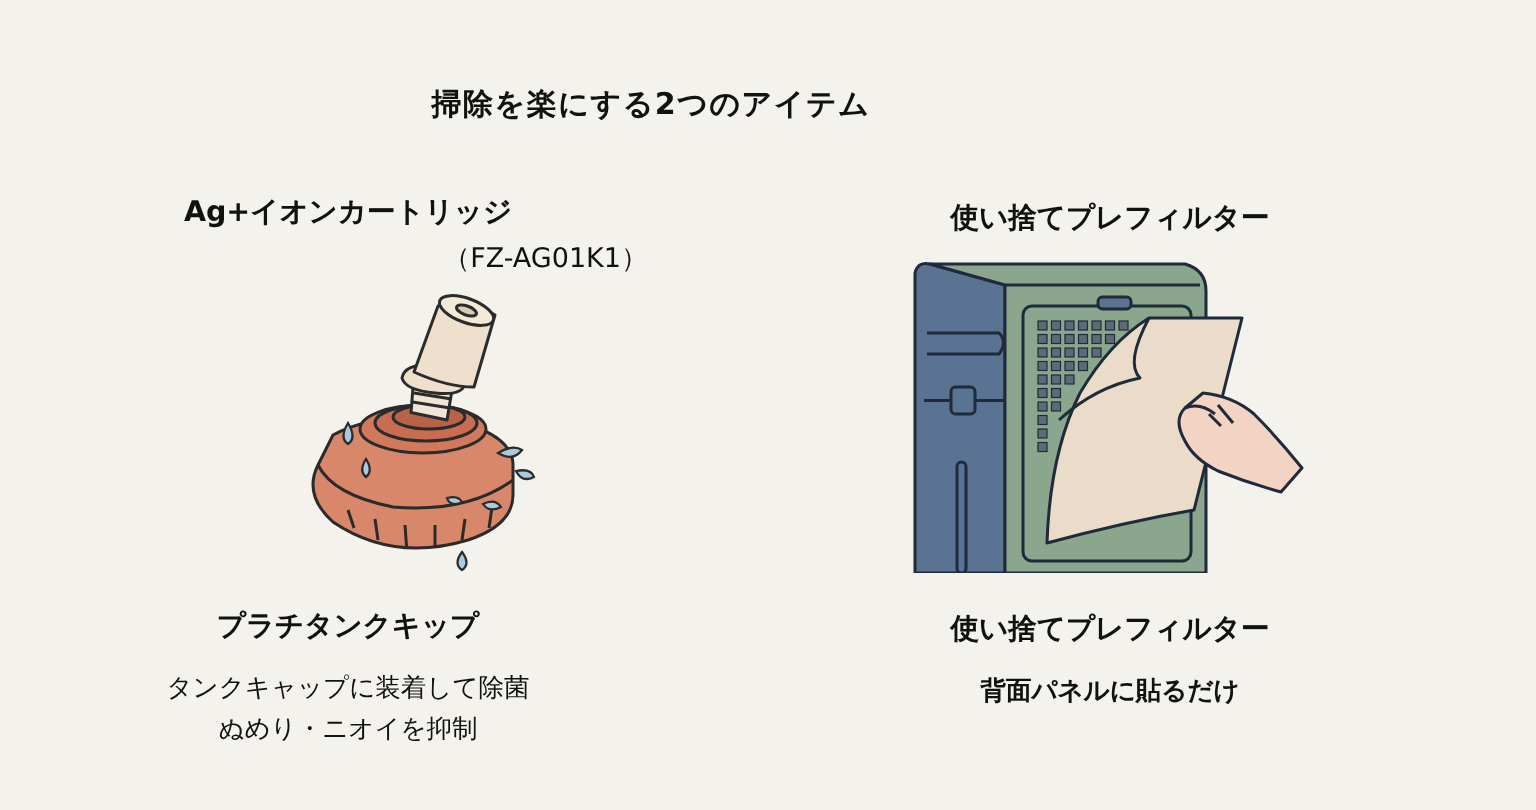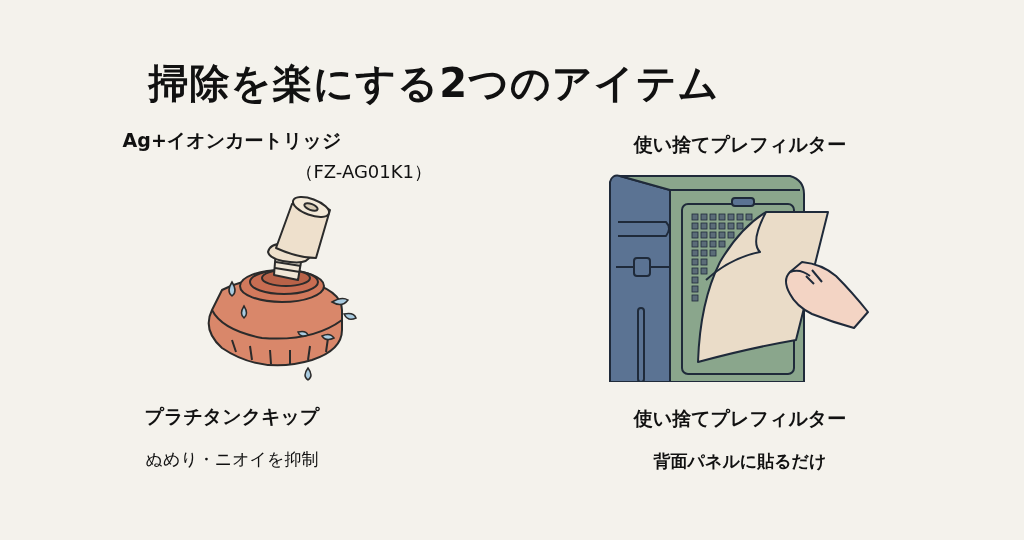--- a/index.html
+++ b/index.html
@@ -5,21 +5,21 @@
   html, body { margin:0; padding:0; }
   body {
     width:1024px; height:540px; overflow:hidden;
     background:#f4f2ec;
     font-family:"DejaVu Sans", "Liberation Sans", sans-serif;
     color:#111;
     position:relative;
   }
   .title {
     position:absolute; top:56px; left:0; width:868px;
-    text-align:center; font-size:40px; font-weight:bold; letter-spacing:1px;
+    text-align:center; font-size:20px; font-weight:bold; letter-spacing:1px;
   }
   .col { position:absolute; top:0; width:512px; text-align:center; }
   .col.left { left:32px; width:400px; }
   .col.right { left:540px; width:400px; }
   .item-title { position:absolute; left:0; width:100%; text-align:center; font-weight:bold; font-size:19px; }
   .item-sub { position:absolute; left:0; width:100%; text-align:center; font-size:18px; }
   .section-name { position:absolute; left:0; width:100%; text-align:center; font-weight:bold; font-size:19px; }
   .desc { position:absolute; left:0; width:100%; text-align:center; font-size:17px; line-height:27px; }
   .illus { position:absolute; }
 </style>
@@ -60,20 +60,21 @@
       <path d="M140 112 Q150 106 156 110 Q150 118 140 112 Z"></path>
       <path d="M152 124 Q162 122 164 128 Q156 132 152 124 Z"></path>
       <path d="M130 146 Q138 142 142 148 Q134 152 130 146 Z"></path>
       <path d="M106 142 Q114 140 116 145 Q108 148 106 142 Z"></path>
       <path d="M116 178 Q110 186 116 190 Q122 186 116 178 Z"></path>
     </g>
   </svg>
 
   <div class="section-name" style="top:404px;">プラチタンクキップ</div>
   <div class="desc" style="top:446px;">
+    <div>タンクキャップに装着して除菌</div>
     <div>ぬめり・ニオイを抑制</div>
   </div>
 </div>
 
 <div class="col right">
   <div class="item-title" style="top:132px;">使い捨てプレフィルター</div>
 
   <svg class="illus" style="left:60px; top:172px;" width="290" height="210" viewBox="0 0 290 210">
     <g stroke="#1f2a3a" stroke-width="2" stroke-linejoin="round">
 

